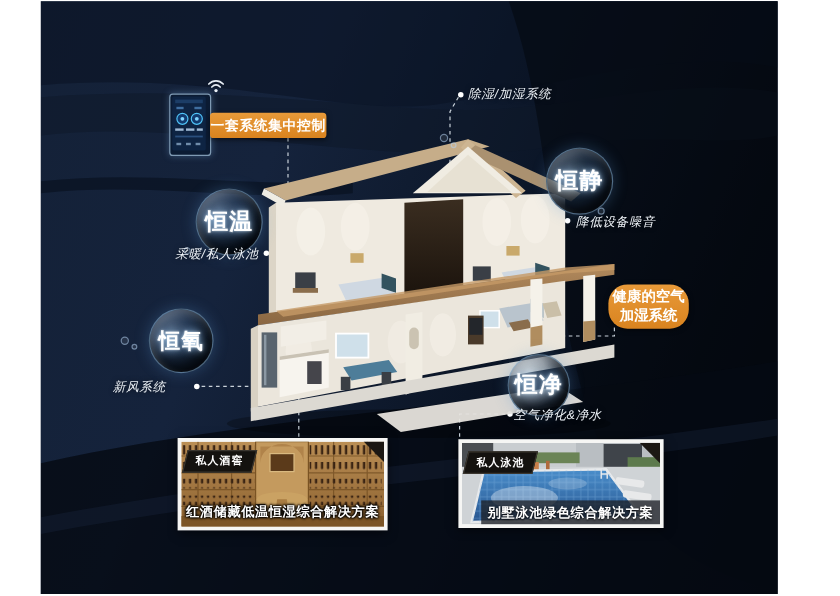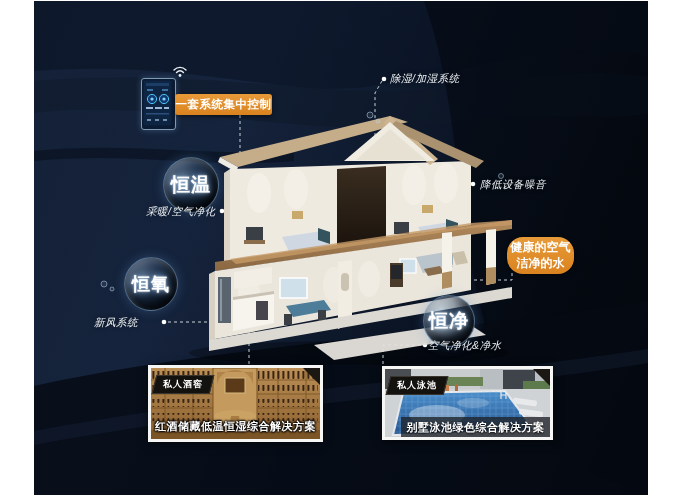--- a/index.html
+++ b/index.html
@@ -197,36 +197,39 @@
         <path d="M4.5,8.5 C6.7,6.3 9.3,6.3 11.5,8.5"></path>
       </g>
       <circle cx="8" cy="11.5" r="1.4" fill="#e8eef5"></circle>
     </svg>
 
     <div class="callout" style="left:141px;top:93px;width:97px;height:21px;font-size:11.5px;border-radius:3px;letter-spacing:0.5px">
       <span>一套系统集中控制</span>
     </div>
     <div class="callout" style="left:473px;top:236px;width:67px;height:37px;font-size:12px;border-radius:16px;flex-direction:column;line-height:1.3">
       <span>健康的空气</span>
-      <span>洁净的水</span>
-    </div>
-
+      <span>加湿系统</span>
+    </div>
+
+    <div class="bubble" style="left:421px;top:122px;width:54px;height:54px">
+      <span style="font-size:19px">恒静</span>
+    </div>
     <div class="bubble" style="left:129px;top:156px;width:54px;height:54px">
       <span style="font-size:19px">恒温</span>
     </div>
     <div class="bubble" style="left:90px;top:256px;width:52px;height:52px">
       <span style="font-size:18px">恒氧</span>
     </div>
     <div class="bubble" style="left:389px;top:294px;width:50px;height:50px">
       <span style="font-size:19px">恒净</span>
     </div>
 
     <div class="feat-label" style="left:356px;top:71px">除湿/加湿系统</div>
     <div class="feat-label" style="left:446px;top:177px">降低设备噪音</div>
-    <div class="feat-label" style="left:112px;top:204px">采暖/空气净化</div>
+    <div class="feat-label" style="left:112px;top:204px">采暖/私人泳池</div>
     <div class="feat-label" style="left:60px;top:315px">新风系统</div>
     <div class="feat-label" style="left:394px;top:338px">空气净化&amp;净水</div>
 
     <div class="photo" style="left:114px;top:364px;width:175px;height:77px">
       <div class="inner">
         <svg width="169" height="71" viewBox="0 0 169 71">
           <defs>
             <linearGradient id="woodG" x1="0" y1="0" x2="0" y2="1">
               <stop offset="0" stop-color="#bb8f55"></stop>
                 <stop offset="1" stop-color="#8a5f2e"></stop>

